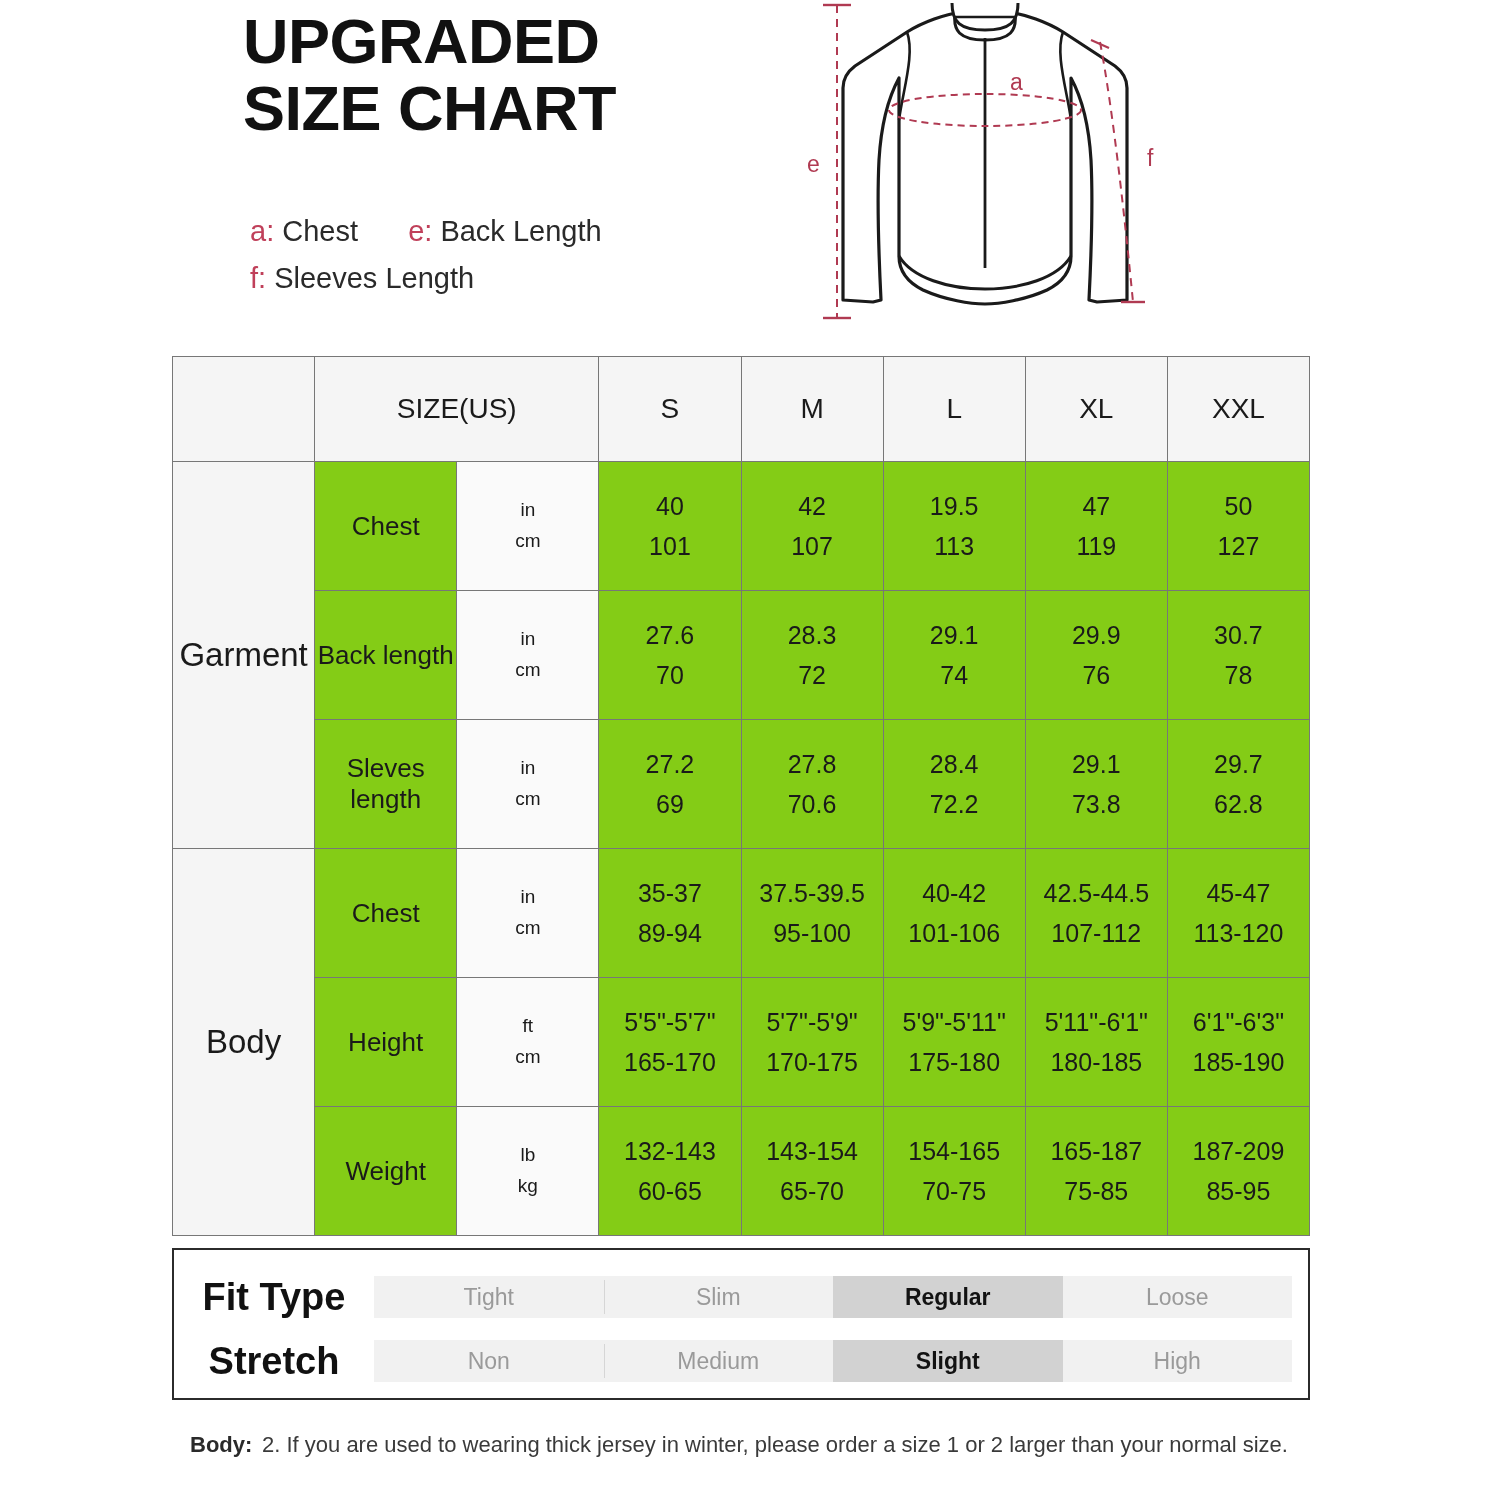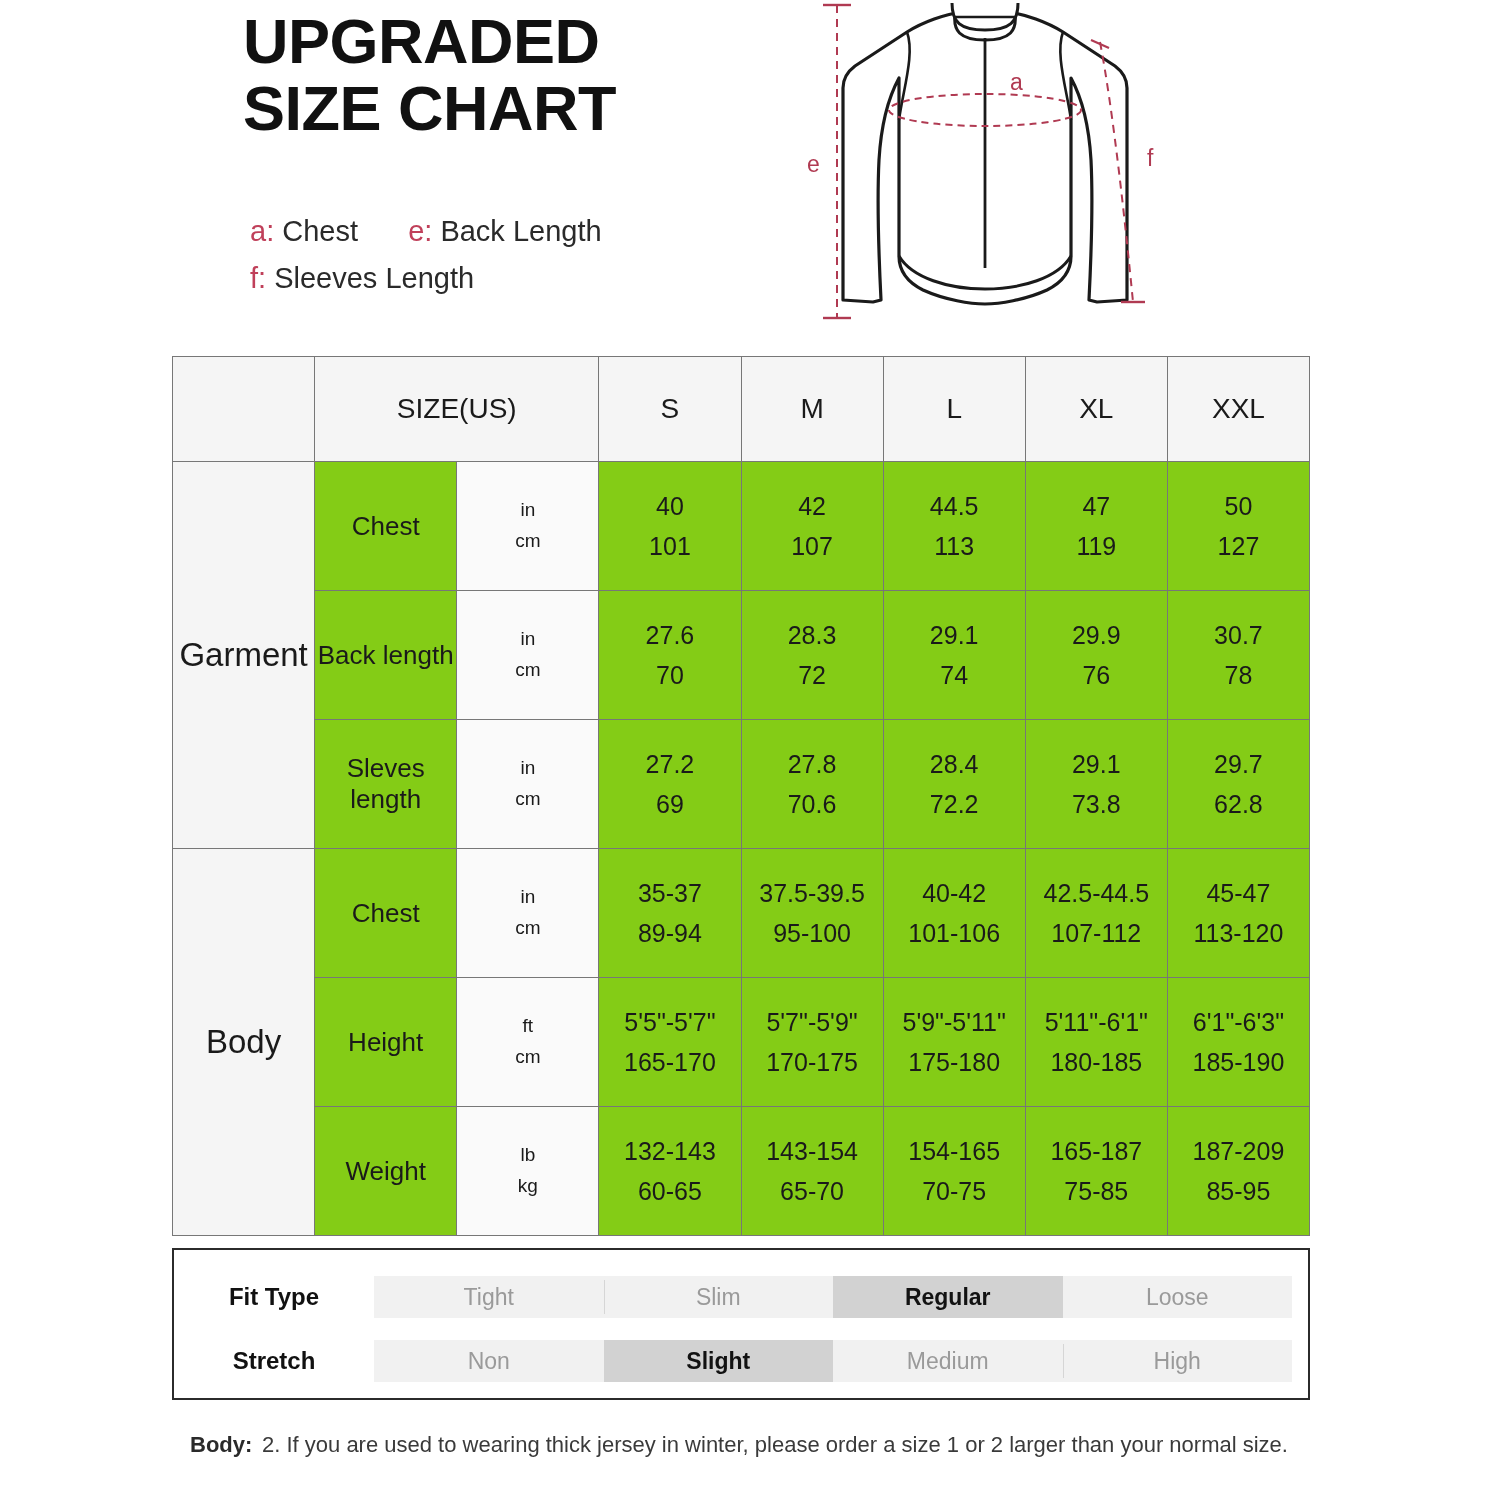--- a/index.html
+++ b/index.html
@@ -157,21 +157,21 @@
     width: 100%;
     height: 42px;
     display: flex;
     align-items: center;
   }
   #fit-row-fit { top: 26px; }
   #fit-row-stretch { top: 90px; }
   .fit-row-label {
     width: 200px;
     text-align: center;
-    font-size: 24px;
+    font-size: 38px;
     font-weight: bold;
     color: #111;
     flex: 0 0 200px;
   }
   .fit-bar {
     display: flex;
     flex: 1 1 auto;
     height: 42px;
     margin-right: 16px;
   }
@@ -310,21 +310,21 @@
       </td>
       <td class="value-cell">
         <span class="stack-line">40</span>
         <span class="stack-line">101</span>
       </td>
       <td class="value-cell">
         <span class="stack-line">42</span>
         <span class="stack-line">107</span>
       </td>
       <td class="value-cell">
-        <span class="stack-line">44.5</span>
+        <span class="stack-line">19.5</span>
         <span class="stack-line">113</span>
       </td>
       <td class="value-cell">
         <span class="stack-line">47</span>
         <span class="stack-line">119</span>
       </td>
       <td class="value-cell">
         <span class="stack-line">50</span>
         <span class="stack-line">127</span>
       </td>
@@ -480,22 +480,22 @@
       <div class="fit-seg">Tight</div>
       <div class="fit-seg">Slim</div>
       <div class="fit-seg active">Regular</div>
       <div class="fit-seg">Loose</div>
     </div>
   </div>
   <div class="fit-row" id="fit-row-stretch">
     <div class="fit-row-label">Stretch</div>
     <div class="fit-bar">
       <div class="fit-seg">Non</div>
+      <div class="fit-seg">Medium</div>
       <div class="fit-seg active">Slight</div>
-      <div class="fit-seg">Medium</div>
       <div class="fit-seg">High</div>
     </div>
   </div>
 </div>
 
 <div id="tips-block">
   <span id="tips-label">Body:</span>
   <div class="tip-line">2. If you are used to wearing thick jersey in winter, please order a size 1 or 2 larger than your normal size.</div>
 </div>
 

